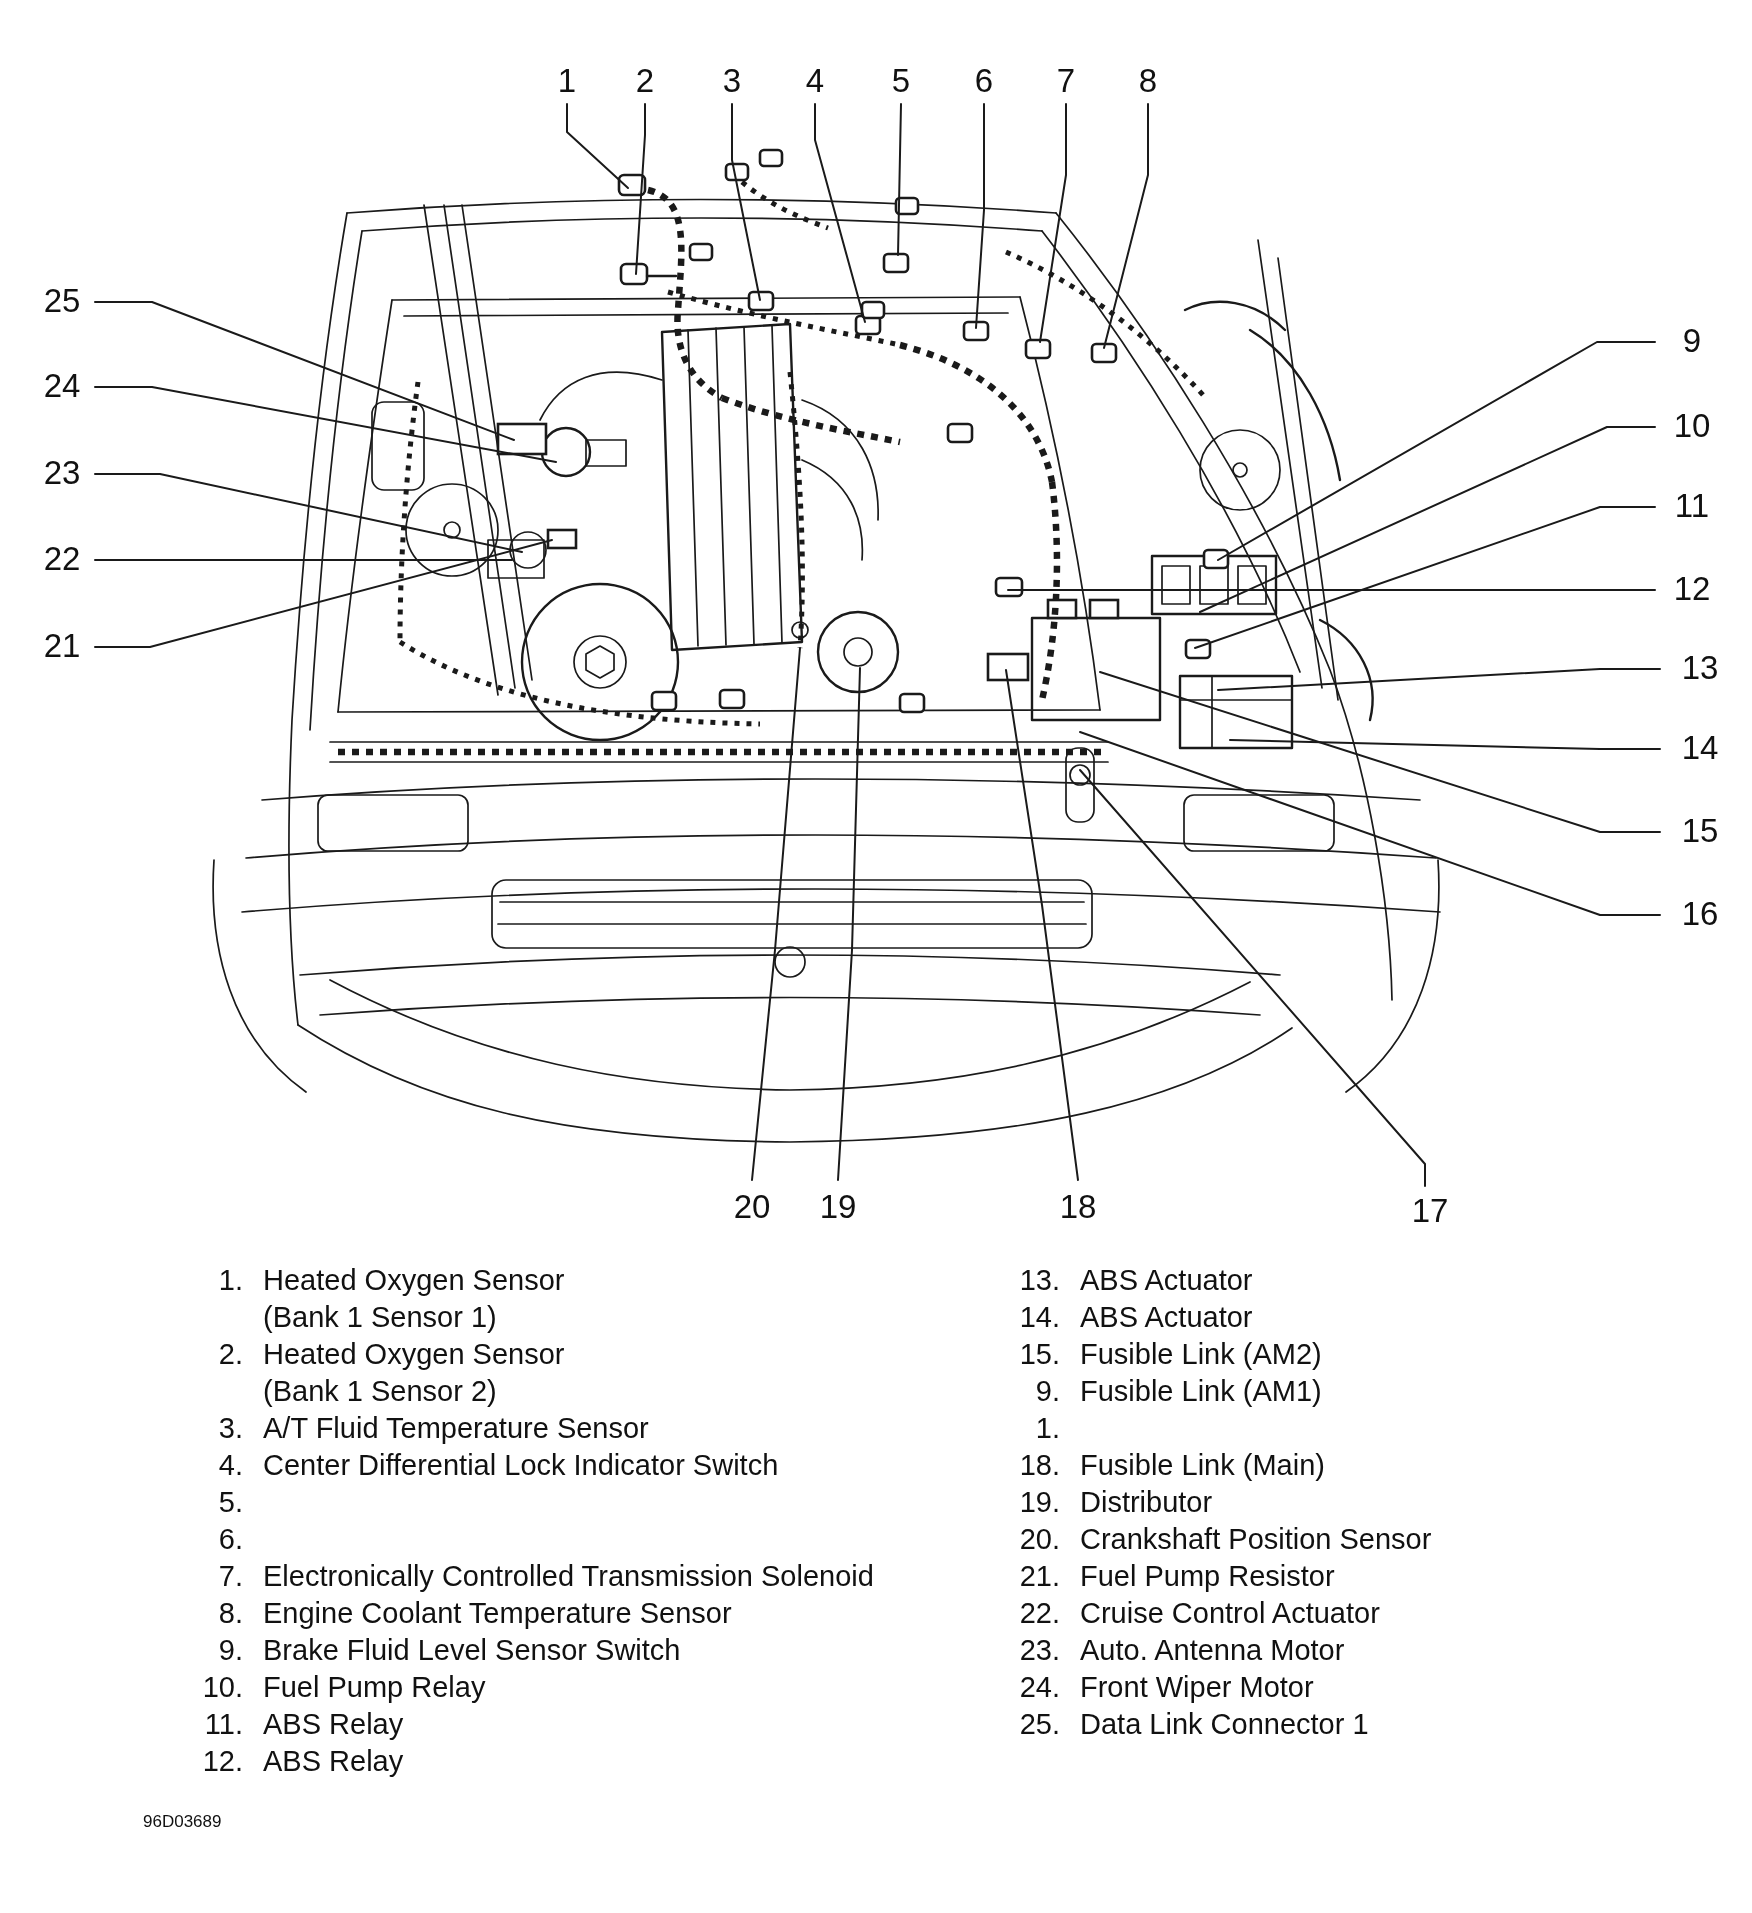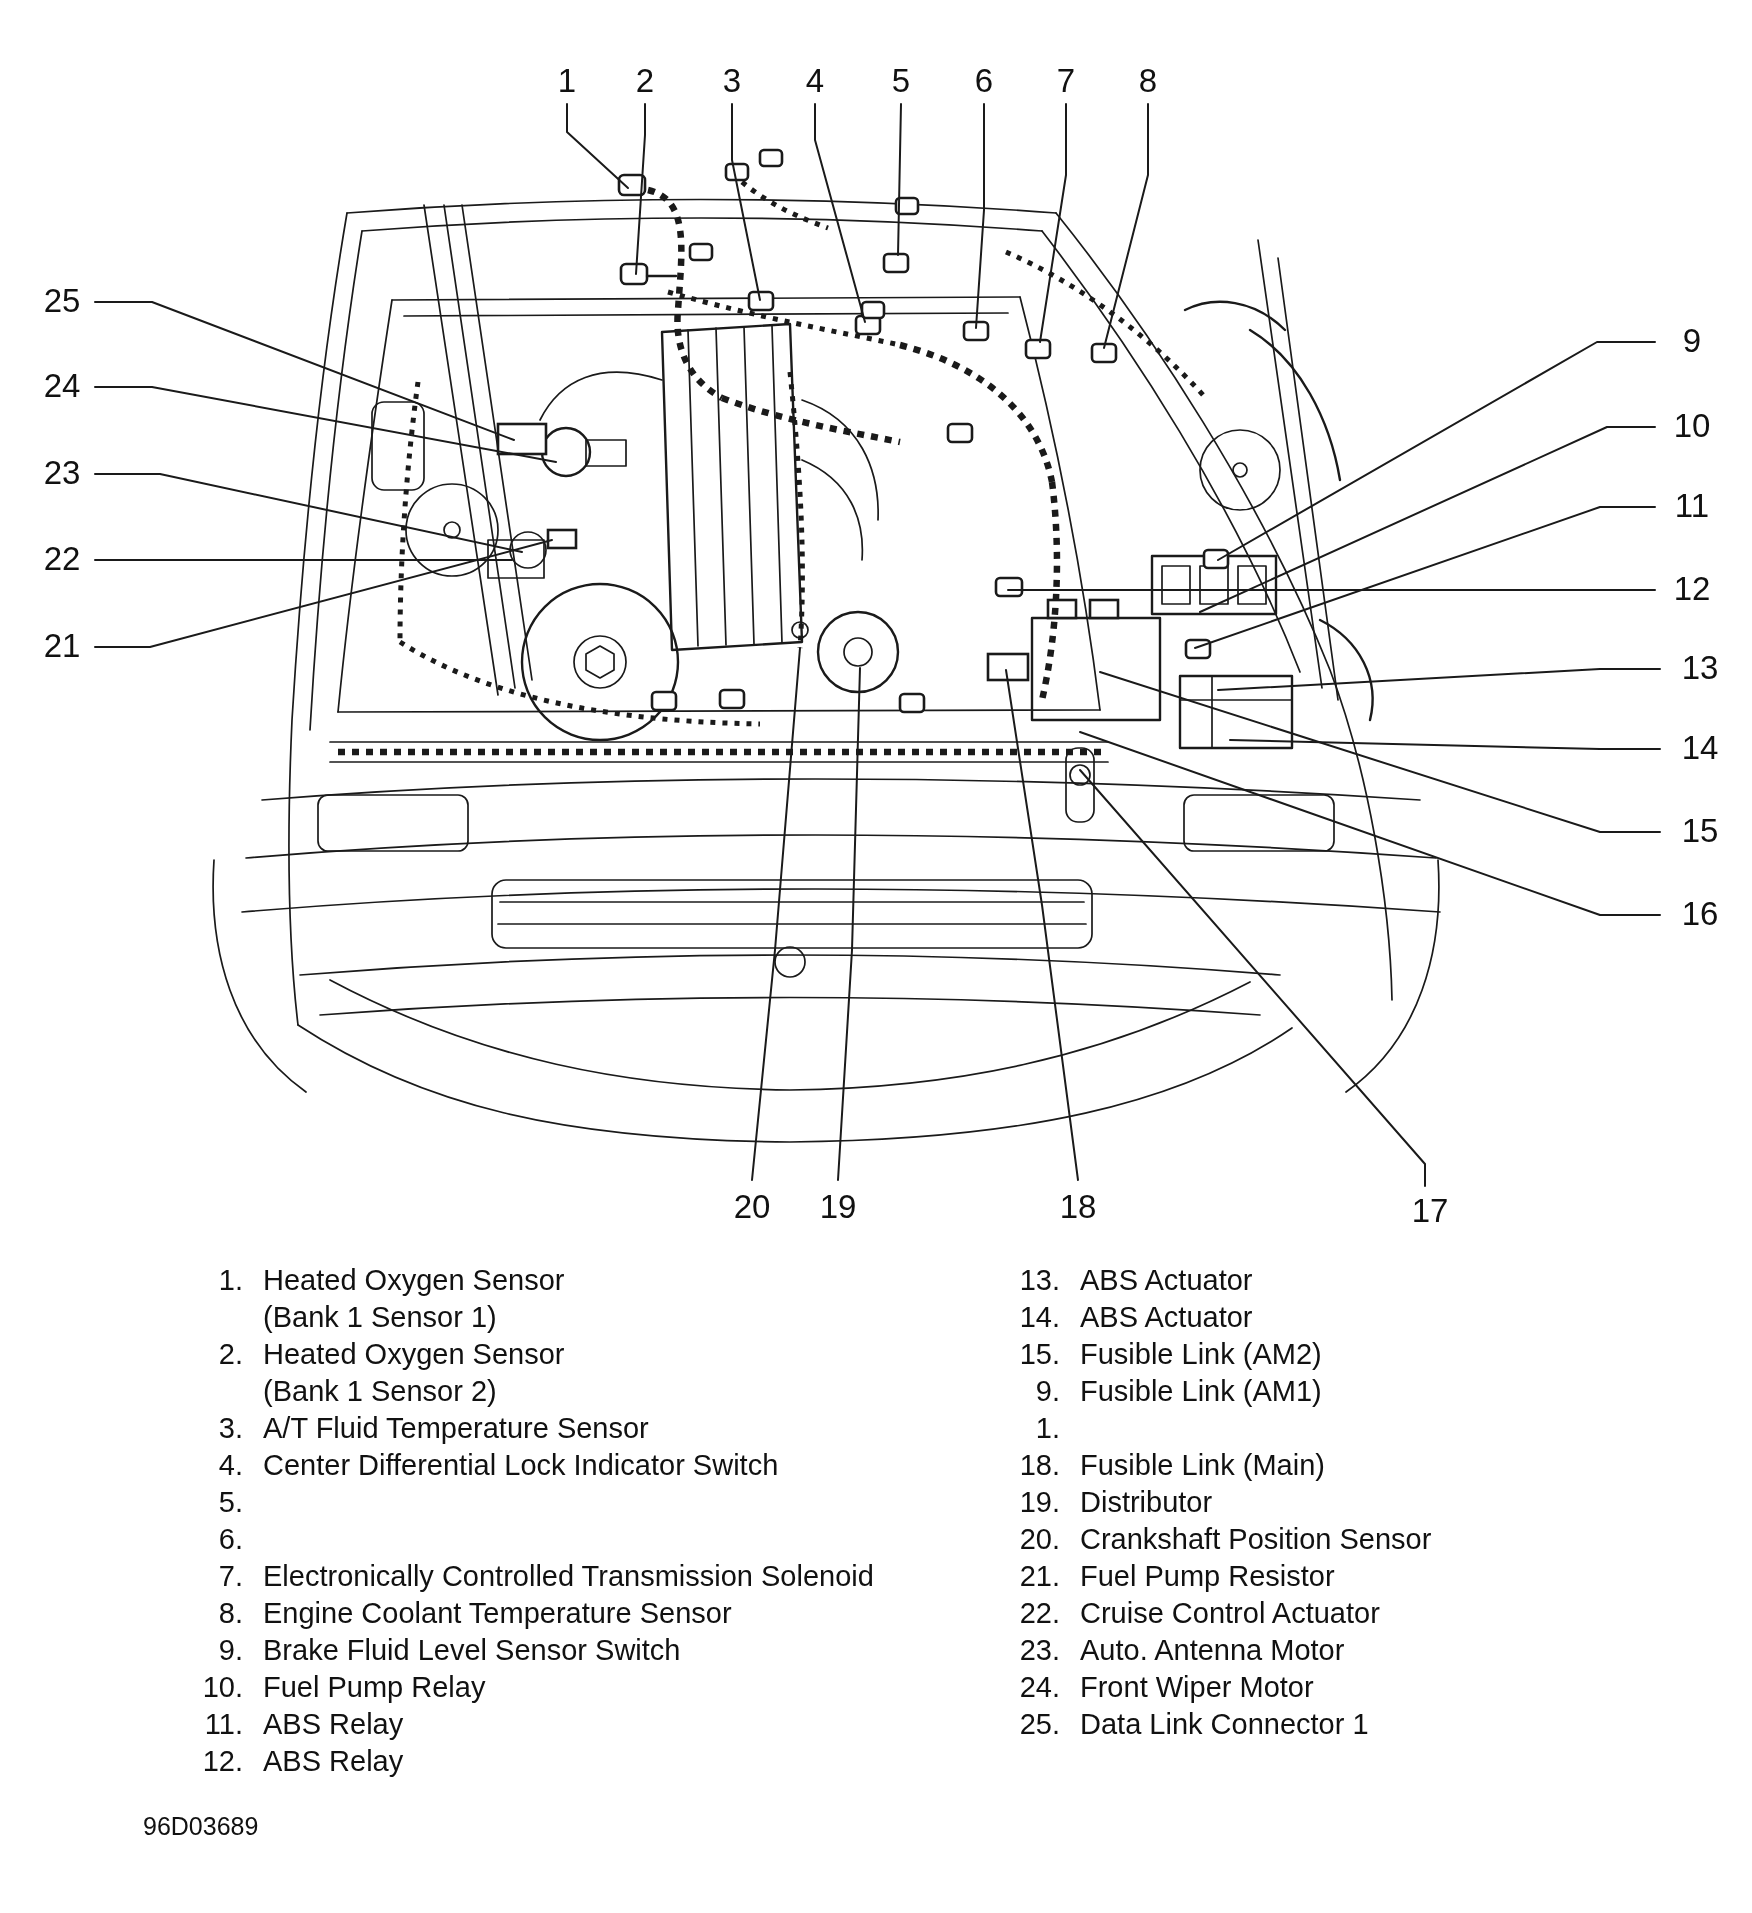--- a/index.html
+++ b/index.html
@@ -23,21 +23,21 @@
     font-family:"Liberation Sans","DejaVu Sans",sans-serif;
     font-size:33px;fill:#111;
   }
   
   .legend-col{position:absolute;top:1262px;font-size:29px;line-height:37px;}
   .legend-col .row{display:flex;align-items:flex-start;}
   .legend-col .num{display:inline-block;width:95px;text-align:right;flex:none;}
   .legend-col .lines{margin-left:20px;}
   .legend-left{left:148px;}
   .legend-right{left:965px;}
-  .figure-code{position:absolute;left:143px;top:1812px;font-size:25px;text-align:center;}
+  .figure-code{position:absolute;left:143px;top:1812px;font-size:17px;text-align:center;}
 </style>
 </head>
 <body>
 
 <div class="page">
 
   <svg class="diagram" width="1752" height="1250" viewBox="0 0 1752 1250">
 
     <g>
       <path class="ln" d="M347,213 Q700,186 1056,213"></path>

